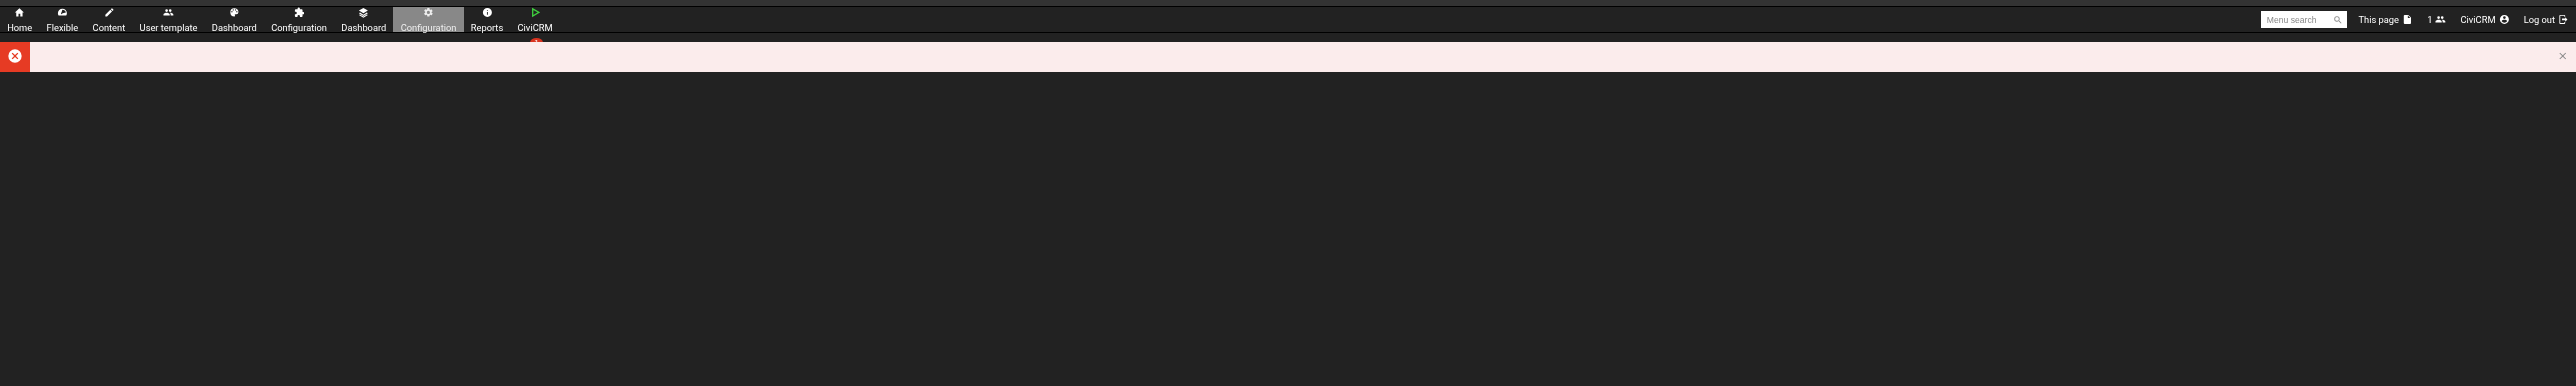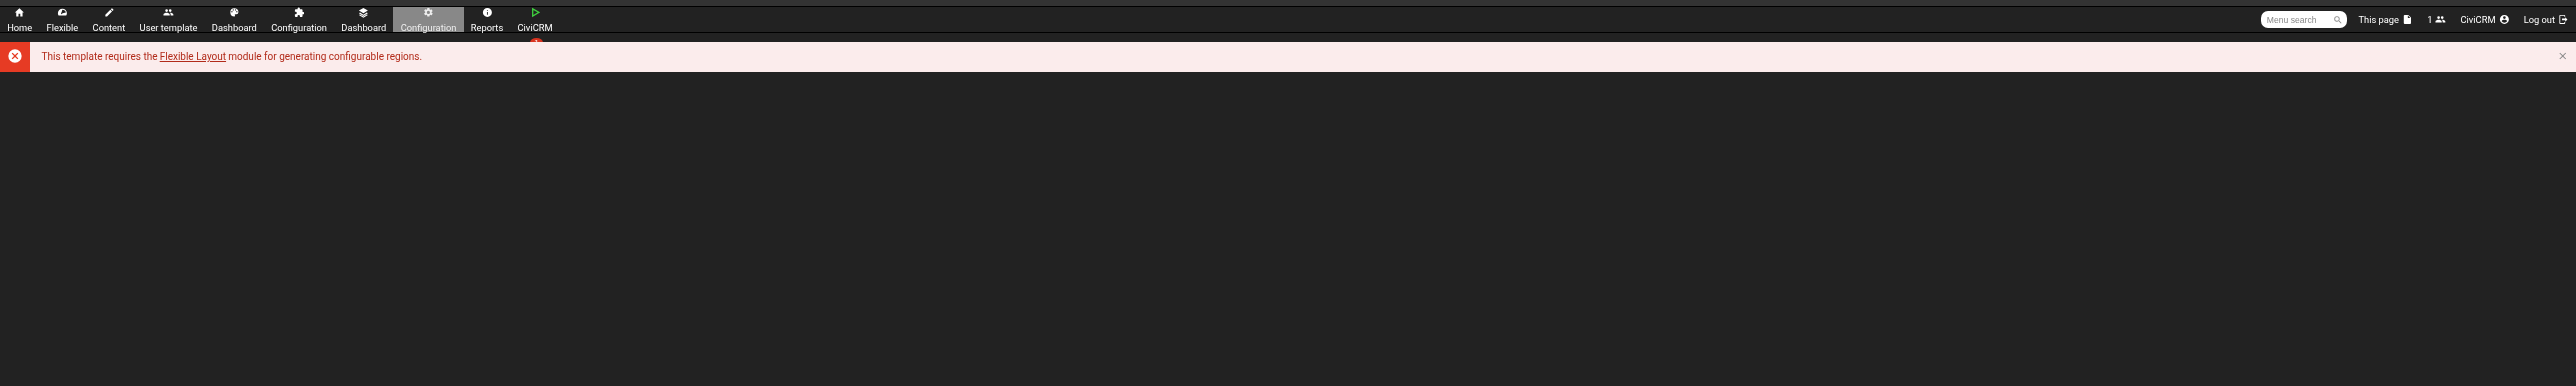--- a/index.html
+++ b/index.html
@@ -70,21 +70,20 @@
     align-items: center;
     padding: 0 4.3px;
   }
   .search-box {
     display: flex;
     align-items: center;
     background: #fff;
     height: 17px;
     width: 86px;
     position: relative;
-    border-radius: 7px;
   }
   .search-box input {
     border: none;
     outline: none;
     width: 100%;
     height: 100%;
     font-size: 8.6px;
     padding: 0 17px 0 5.8px;
     color: #555;
     background: transparent;
@@ -314,25 +313,20 @@
 <div class="gap-row"></div>
 
 <div class="msg-bar">
   <div class="msg-icon-box">
     <span>
       <svg viewBox="0 0 24 24">
           <path d="M12 2a10 10 0 1010 10A10 10 0 0012 2zm5 13.59L15.59 17 12 13.41 8.41 17 7 15.59 10.59 12 7 8.41 8.41 7 12 10.59 15.59 7 17 8.41 13.41 12 17 15.59z"></path>
         </svg>
     </span>
   </div>
-  <div class="msg-text">
-    <span>This template requires the</span>
-    <a href="#">Flexible Layout</a>
-    <span>module for generating configurable regions.</span>
-  </div>
   <div class="msg-close">
     <span>
       <svg viewBox="0 0 24 24">
           <path d="M19 6.41L17.59 5 12 10.59 6.41 5 5 6.41 10.59 12 5 17.59 6.41 19 12 13.41 17.59 19 19 17.59 13.41 12 19 6.41z"></path>
         </svg>
     </span>
   </div>
 </div>
 
 <div class="content-area"></div>

